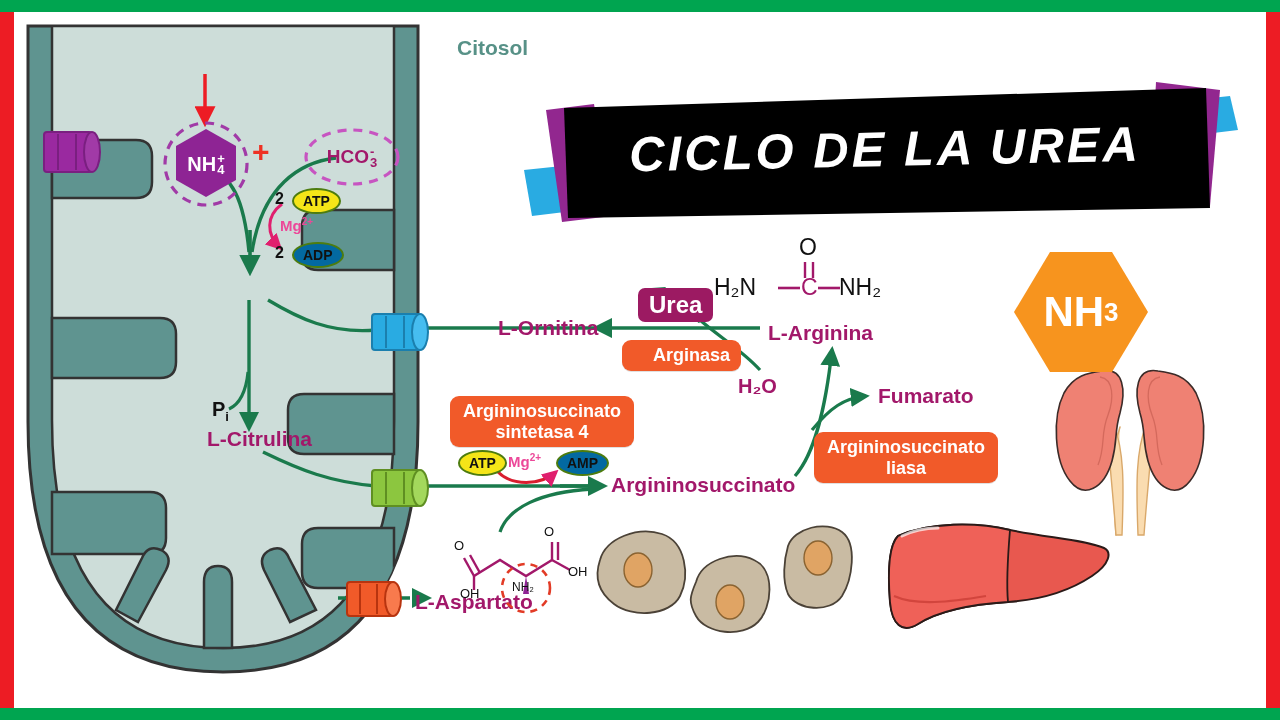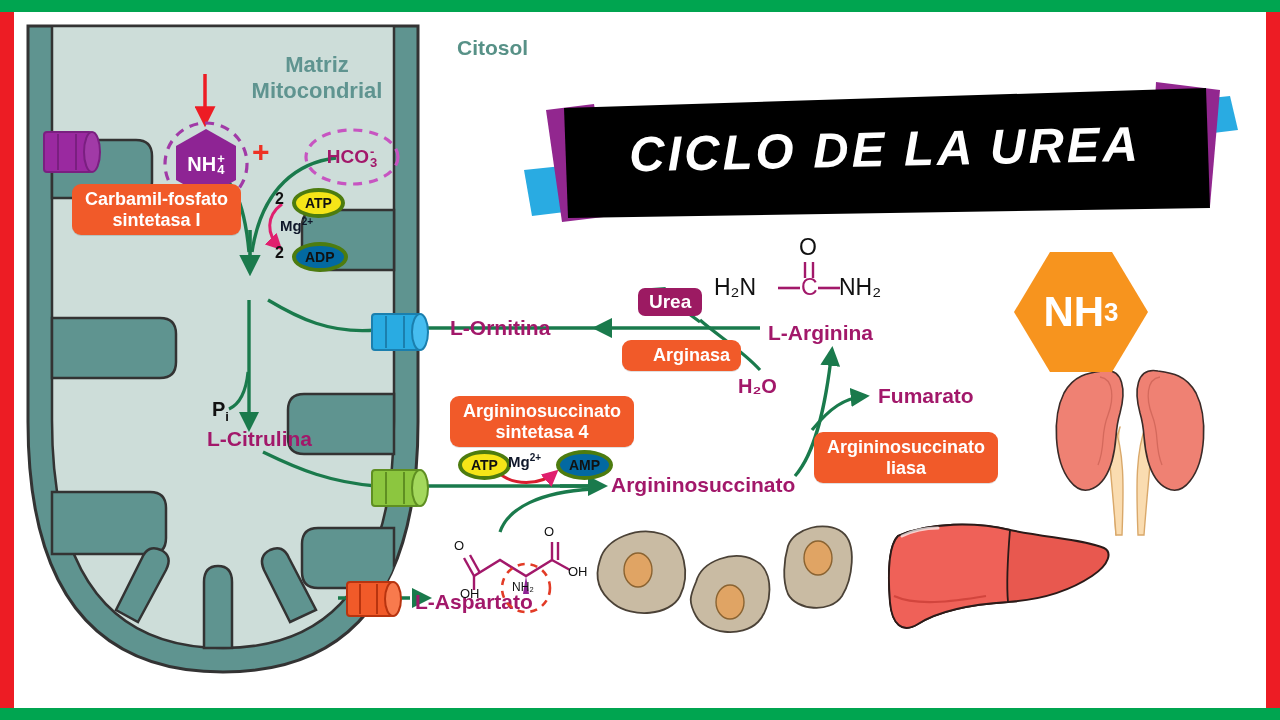--- a/index.html
+++ b/index.html
@@ -40,40 +40,40 @@
   .enzyme{
     position:absolute;background:#f15a29;color:#ffffff;font-weight:bold;
     border-radius:9px;text-align:center;line-height:1.14;
     padding:5px 11px;font-size:18px;white-space:nowrap;z-index:16;
     box-shadow:0 1px 0 rgba(0,0,0,.12);
   }
   .enzyme.two{padding:5px 13px;}
 
   .coenz{
     position:absolute;border-radius:50%;font-weight:bold;font-size:14px;
-    text-align:center;border:4px solid #4d7c0f;z-index:16;
+    text-align:center;border:2px solid #4d7c0f;z-index:16;
     padding:3px 9px;color:#111;
   }
   .coenz.atp{background:#f5e518;}
   .coenz.adp,.coenz.amp{background:#0369a1;}
   .mg{
-    position:absolute;font-size:15px;font-weight:bold;color:#0f172a;z-index:16;white-space:nowrap;
+    position:absolute;font-size:15px;font-weight:bold;color:#ec4899;z-index:16;white-space:nowrap;
   }
   .mg sup{font-size:10px;}
   .numtag{position:absolute;font-size:16px;font-weight:bold;color:#111;z-index:16;}
 
   .plus{
     position:absolute;font-size:30px;font-weight:bold;color:#ee3124;z-index:15;
   }
 
   .pi{position:absolute;font-size:20px;font-weight:bold;color:#111;z-index:16;}
   .pi sub{font-size:13px;}
 
   .urea-badge{
-    position:absolute;background:#9c1a62;color:#fff;font-weight:bold;font-size:19px;
+    position:absolute;background:#9c1a62;color:#fff;font-weight:bold;font-size:24px;
     border-radius:7px;padding:3px 11px;z-index:16;
   }
 
   
   #urea-mol{position:absolute;left:700px;top:246px;width:190px;height:70px;z-index:14;
     font-size:23px;color:#111;}
   #urea-mol .atomC{color:#a2186a;}
 
   
   #nh3{position:absolute;left:1012px;top:250px;width:138px;height:124px;z-index:14;}
@@ -129,24 +129,20 @@
 
         <g fill="#5f9490" stroke="#333333" stroke-width="2.5">
           <path d="M186,626 L186,560 Q186,544 200,544 Q214,544 214,560 L214,626 Z"></path>
           <path d="M272,600 L246,548 Q240,534 252,528 Q265,522 271,536 L298,588 Z"></path>
           <path d="M120,600 L148,548 Q155,534 143,528 Q130,522 124,536 L98,588 Z"></path>
         </g>
       </g>
     </svg>
   </div>
 
-  <div class="matrix-label">
-    <div>Matriz</div>
-    <div>Mitocondrial</div>
-  </div>
   <div class="citosol-label">Citosol</div>
 
   <div class="abs" style="left:40px;top:128px;z-index:12;">
     <svg width="62" height="48" viewBox="0 0 62 48">
       <rect x="4" y="4" width="48" height="40" rx="3" fill="#9a29a0" stroke="#7a1f80" stroke-width="2"></rect>
       <ellipse cx="52" cy="24" rx="8" ry="20" fill="#a13aa7" stroke="#7a1f80" stroke-width="2"></ellipse>
       <line x1="18" y1="6" x2="18" y2="42" stroke="#7a1f80" stroke-width="2"></line>
       <line x1="36" y1="6" x2="36" y2="42" stroke="#7a1f80" stroke-width="2"></line>
     </svg>
   </div>
@@ -250,24 +246,20 @@
     </svg>
     <div class="abs" style="left:0;top:0;width:100px;height:62px;display:flex;align-items:center;justify-content:center;color:#a2186a;font-size:19px;font-weight:bold;">
       <span>HCO</span>
         <span style="display:inline-block;line-height:.85;font-size:13px;margin-left:1px;">
           <span style="display:block">-</span>
           <span style="display:block">3</span>
         </span>
     </div>
   </div>
 
-  <div class="enzyme two" style="left:72px;top:184px;">
-    <div>Carbamil-fosfato</div>
-    <div>sintetasa I</div>
-  </div>
 
 
   <div class="enzyme two" style="left:450px;top:396px;">
     <div>Argininosuccinato</div>
     <div>sintetasa 4</div>
   </div>
 
   <div class="enzyme two" style="left:814px;top:432px;">
     <div>Argininosuccinato</div>
     <div>liasa</div>
@@ -291,21 +283,21 @@
   </div>
   <div class="coenz amp" style="left:556px;top:450px;text-align:center;">AMP</div>
 
   <div class="pi" style="left:212px;top:398px;">
     <span>P</span><sub>i</sub>
   </div>
   <div class="metab big" style="left:207px;top:427px;">L-Citrulina</div>
   <div class="metab big" style="left:415px;top:590px;">L-Aspartato</div>
   <div class="metab big" style="left:611px;top:473px;">Argininosuccinato</div>
   <div class="metab big" style="left:768px;top:321px;">L-Arginina</div>
-  <div class="metab big" style="left:450px;top:316px;">L-Ornitina</div>
+  <div class="metab big" style="left:498px;top:316px;">L-Ornitina</div>
   <div class="metab big" style="left:878px;top:384px;">Fumarato</div>
   <div class="metab" style="left:738px;top:375px;">H₂O</div>
 
   <div class="urea-badge" style="left:638px;top:288px;">Urea</div>
 
   <div id="urea-mol">
     <svg width="190" height="70" viewBox="0 0 190 70">
       <line x1="78" y1="42" x2="100" y2="42" stroke="#a2186a" stroke-width="2.6"></line>
       <line x1="118" y1="42" x2="140" y2="42" stroke="#a2186a" stroke-width="2.6"></line>
       <line x1="105" y1="16" x2="105" y2="32" stroke="#a2186a" stroke-width="2.4"></line>

